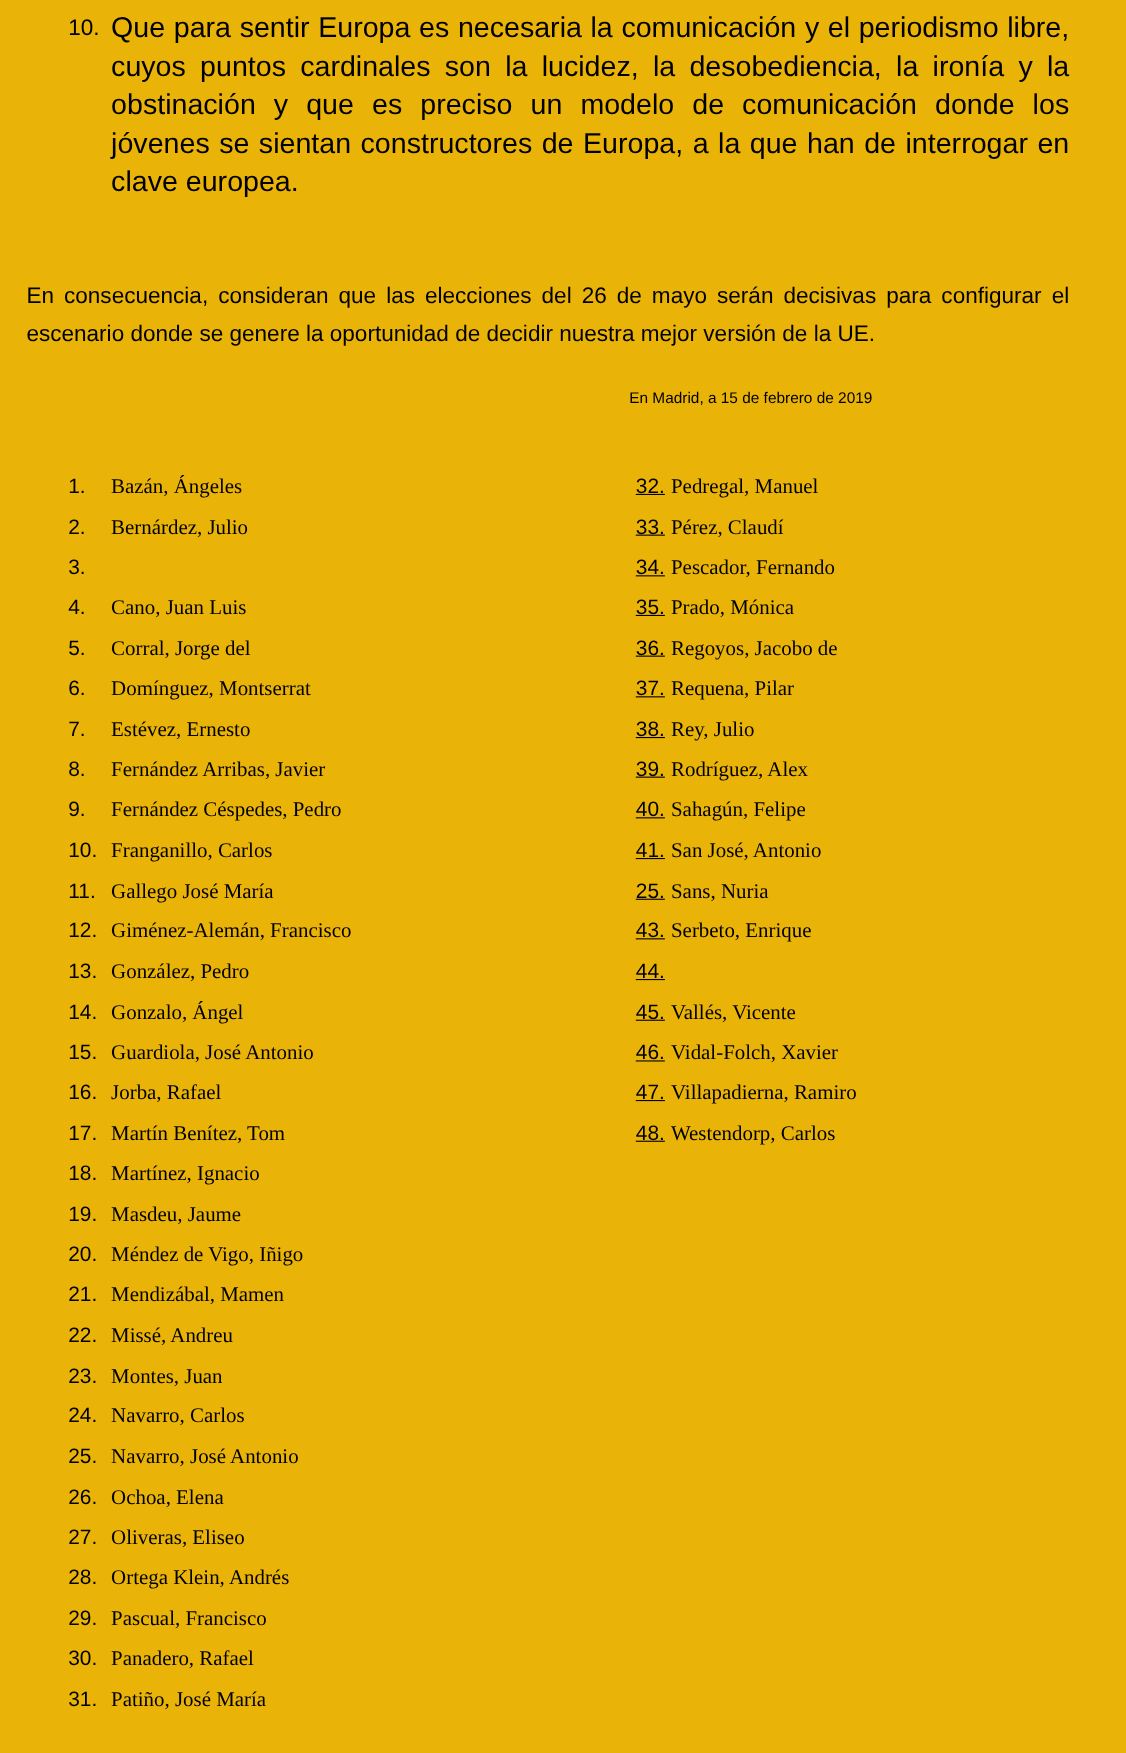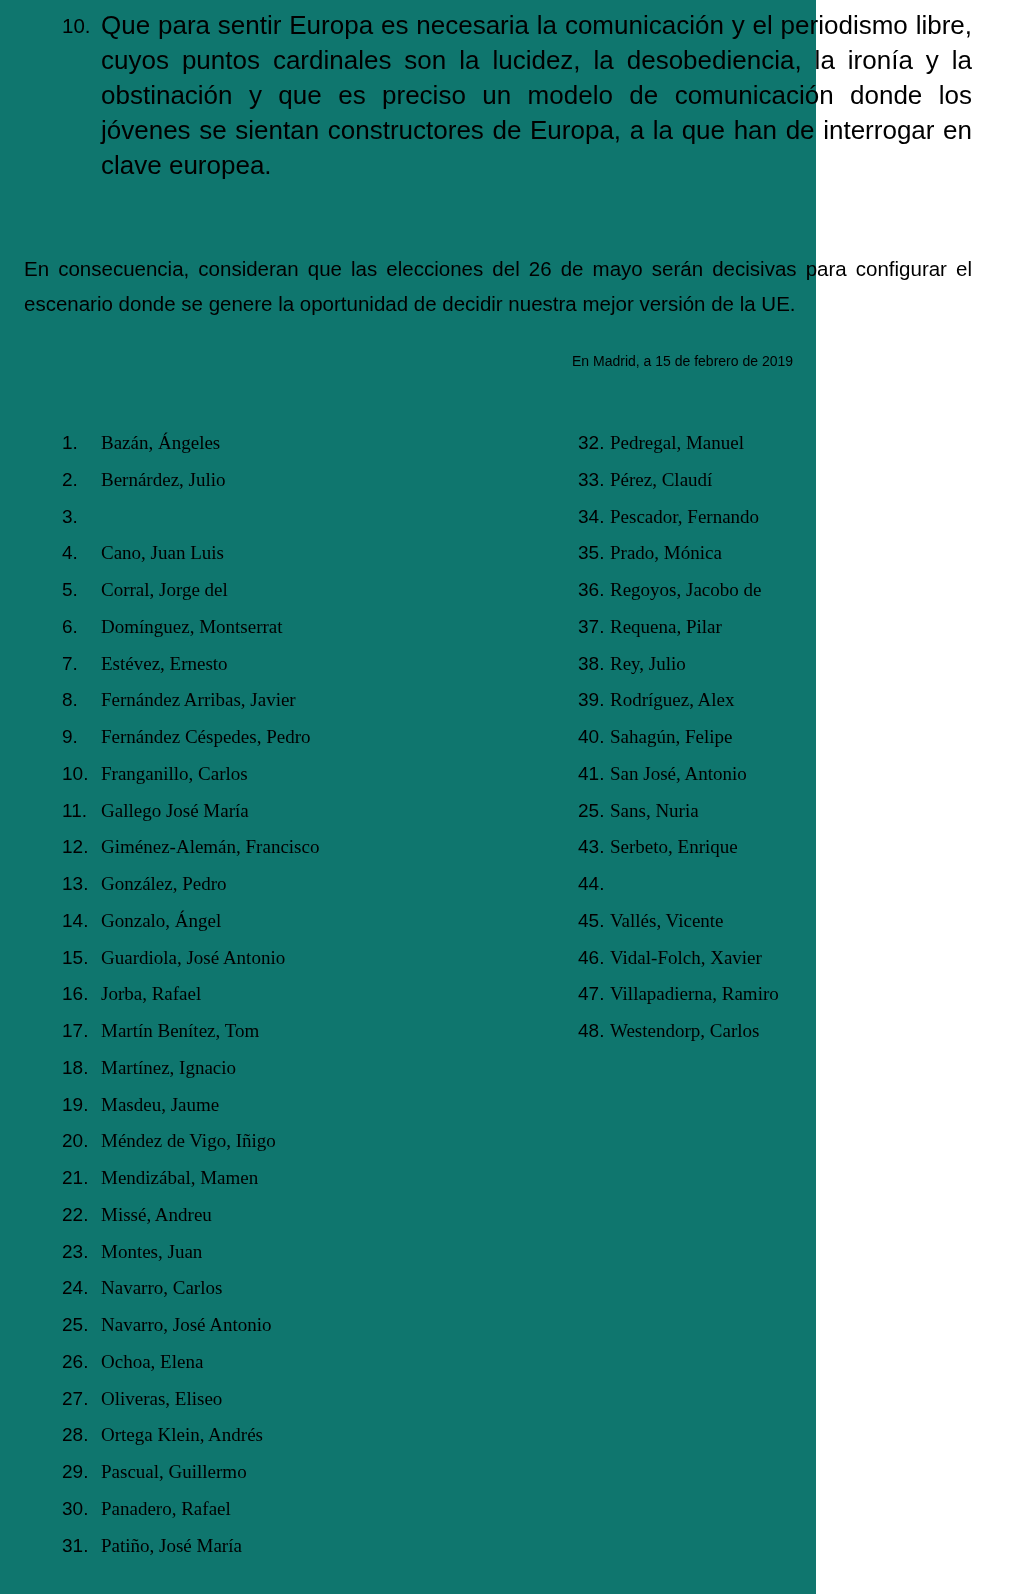--- a/index.html
+++ b/index.html
@@ -14,23 +14,23 @@
     position: relative;
     font-family: "Liberation Sans", "DejaVu Sans", sans-serif;
     color: #000000;
     -webkit-font-smoothing: antialiased;
     overflow: hidden;
   }
 
   .page {
     position: absolute;
     inset: 0;
-    width: 816px;
+    width: 1024px;
     height: 1594px;
-    background: #0f766e;
+    background: #eab308;
   }
 
   
   .clause {
     position: absolute;
     left: 62px;
     top: 8px;
     width: 910px;
     display: flex;
     align-items: flex-start;
@@ -96,21 +96,21 @@
     align-items: baseline;
     height: 36.75px;
     font-size: 19px;
   }
   .sig-num {
     flex: 0 0 auto;
     width: 39px;
     text-align: left;
     white-space: nowrap;
   }
-  .sig-col.right .sig-num { width: 32px; }
+  .sig-col.right .sig-num { width: 32px; text-decoration: underline; }
   .sig-name {
     flex: 1 1 auto;
     white-space: nowrap;
     font-family: Liberation Serif, serif;
   }
 </style>
 </head>
 <body>
 
 <div class="page">
@@ -232,21 +232,21 @@
         <div class="sig-item">
           <span class="sig-num">27.</span>
           <span class="sig-name">Oliveras, Eliseo</span>
         </div>
         <div class="sig-item">
           <span class="sig-num">28.</span>
           <span class="sig-name">Ortega Klein, Andrés</span>
         </div>
         <div class="sig-item">
           <span class="sig-num">29.</span>
-          <span class="sig-name">Pascual, Guillermo</span>
+          <span class="sig-name">Pascual, Francisco</span>
         </div>
         <div class="sig-item">
           <span class="sig-num">30.</span>
           <span class="sig-name">Panadero, Rafael</span>
         </div>
         <div class="sig-item">
           <span class="sig-num">31.</span>
           <span class="sig-name">Patiño, José María</span>
         </div>
       </div>

